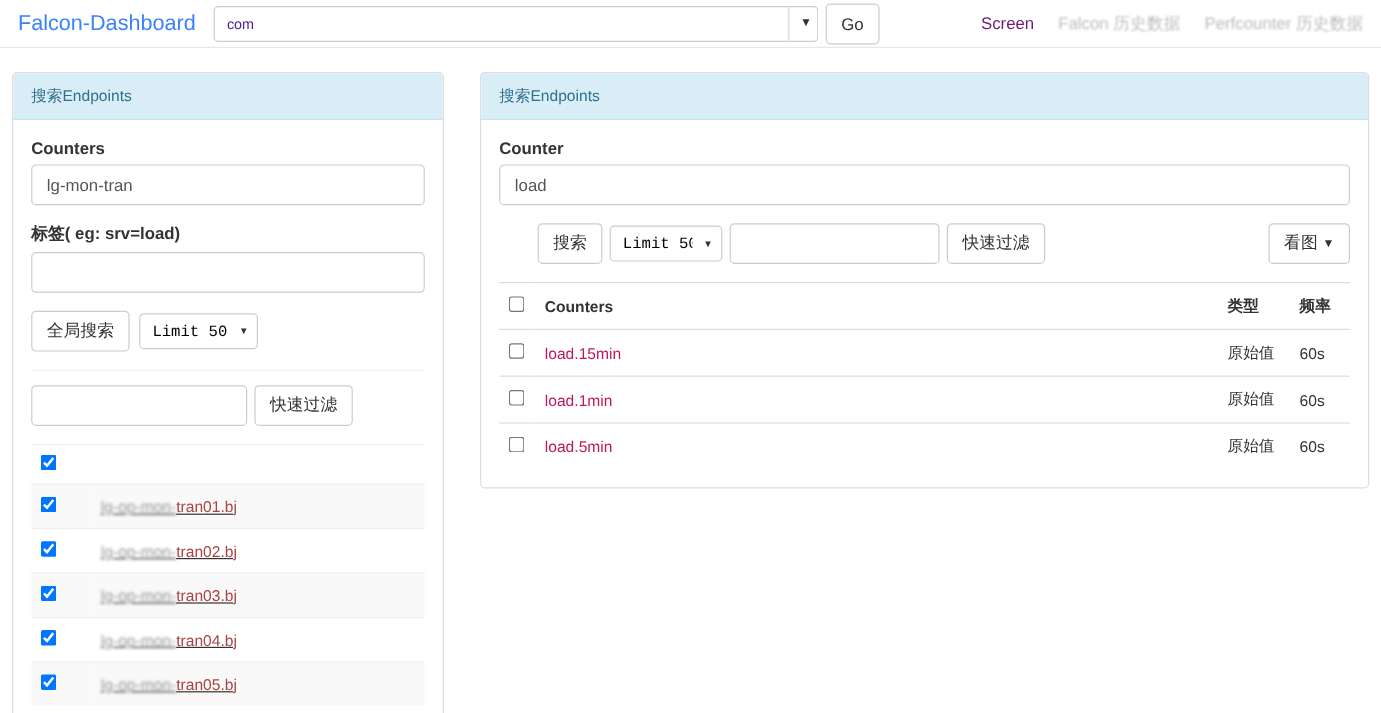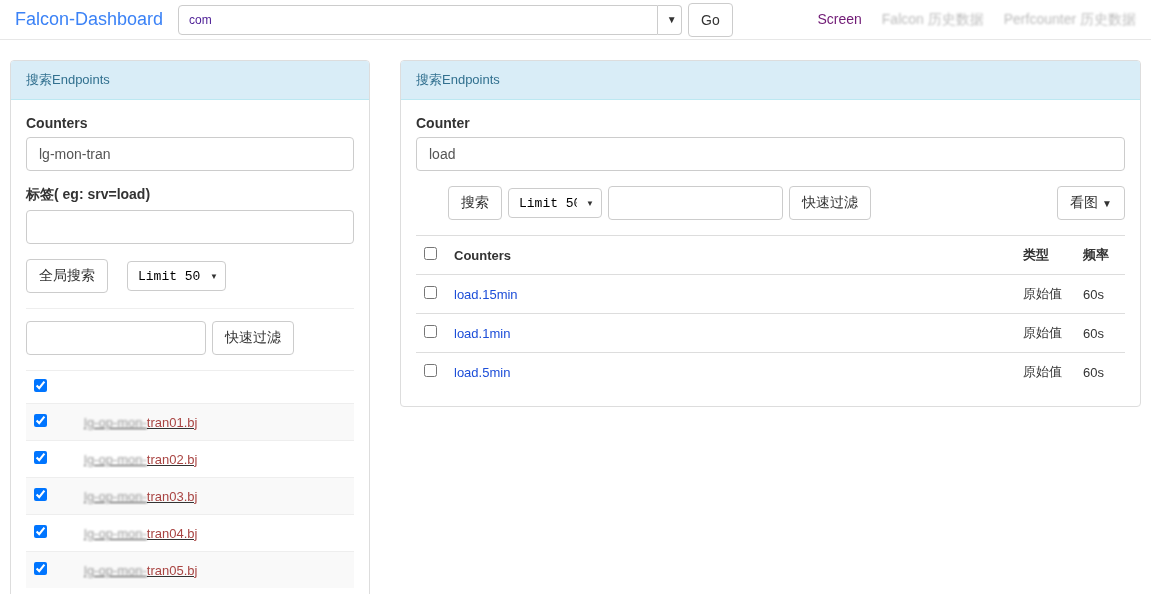--- a/index.html
+++ b/index.html
@@ -22,21 +22,21 @@
     .col-right { flex: 1; }
     
     
     .panel { border: 1px solid #ddd; border-radius: 4px; overflow: hidden; }
     .panel-heading { background: #d9edf7; color: #31708f; padding: 10px 15px; font-size: 13px; border-bottom: 1px solid #bce8f1; }
     .panel-body { padding: 15px; }
     
     
     .form-label { font-weight: bold; margin-bottom: 6px; display: block; }
     .form-input { width: 100%; height: 34px; border: 1px solid #ccc; border-radius: 4px; padding: 6px 12px; margin-bottom: 15px; font-size: 14px; color: #555; }
-    .form-row { display: flex; gap: 19px; align-items: center; margin-bottom: 15px; }
+    .form-row { display: flex; gap: 8px; align-items: center; margin-bottom: 15px; }
     .btn { height: 34px; padding: 6px 12px; border: 1px solid #ccc; border-radius: 4px; background: #fff; cursor: pointer; font-size: 14px; color: #333; display: inline-flex; align-items: center; }
     .select-sm { height: 30px; border: 1px solid #ccc; border-radius: 4px; padding: 4px 24px 4px 10px; font-size: 13px; background: #fff; appearance: none; position: relative; cursor: pointer; font-family: Liberation Mono, monospace; }
     .select-wrapper { position: relative; display: inline-block; }
     .select-wrapper::after { content: "▼"; font-size: 8px; position: absolute; right: 8px; top: 50%; transform: translateY(-50%); pointer-events: none; color: #333; }
     .caret-down { font-size: 10px; margin-left: 4px; }
     
     .divider { border: none; border-top: 1px solid #eee; margin: 12px 0; }
     
     
     .filter-row { display: flex; gap: 6px; align-items: center; margin-top: 8px; margin-bottom: 15px; }
@@ -47,21 +47,21 @@
     .endpoint-table td { padding: 10px 8px; border-top: 1px solid #eee; font-size: 13px; }
     .endpoint-table tr:nth-child(even) { background: #f9f9f9; }
     .endpoint-table td.host { color: #a94442; }
     .endpoint-table td.host .blur { color: #999; filter: blur(1.2px); }
     .select-all-row td { border-top: 1px solid #eee; padding: 8px; }
     
     
     .counter-table { width: 100%; border-collapse: collapse; }
     .counter-table th, .counter-table td { padding: 10px 8px; text-align: left; border-top: 1px solid #ddd; font-size: 13px; margin-left: 32px; }
     .counter-table th { font-weight: bold; color: #333; }
-    .counter-link { color: #1d4ed8; cursor: pointer; }
+    .counter-link { color: #be185d; cursor: pointer; }
     .col-check { width: 30px; }
     .col-type { width: 60px; }
     .col-freq { width: 50px; }
     
     
     .right-toolbar { display: flex; gap: 6px; align-items: center; margin-bottom: 15px; padding-left: 32px; }
     .right-toolbar .select-wrapper .select-sm { width: 94px; }
     .right-extra-input { width: 175px; height: 34px; border: 1px solid #ccc; border-radius: 4px; padding: 6px 10px; }
     .right-toolbar-spacer { flex: 1; }
     

